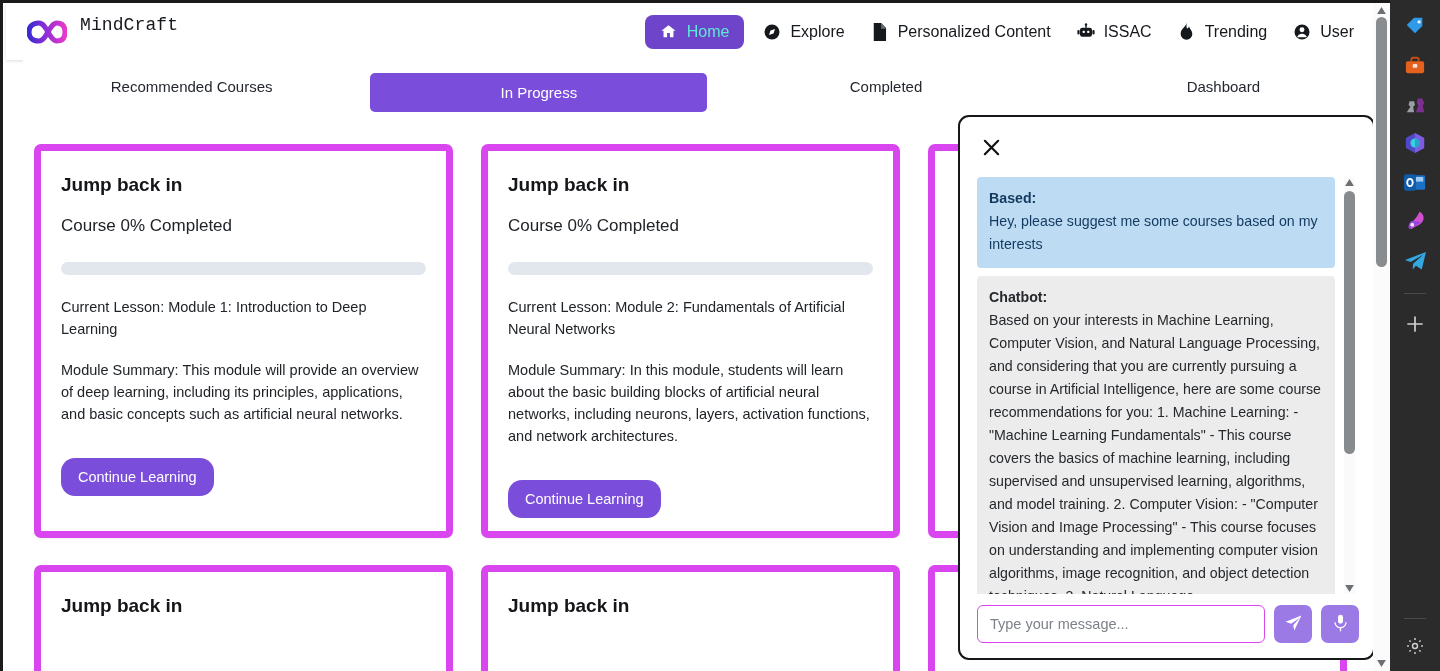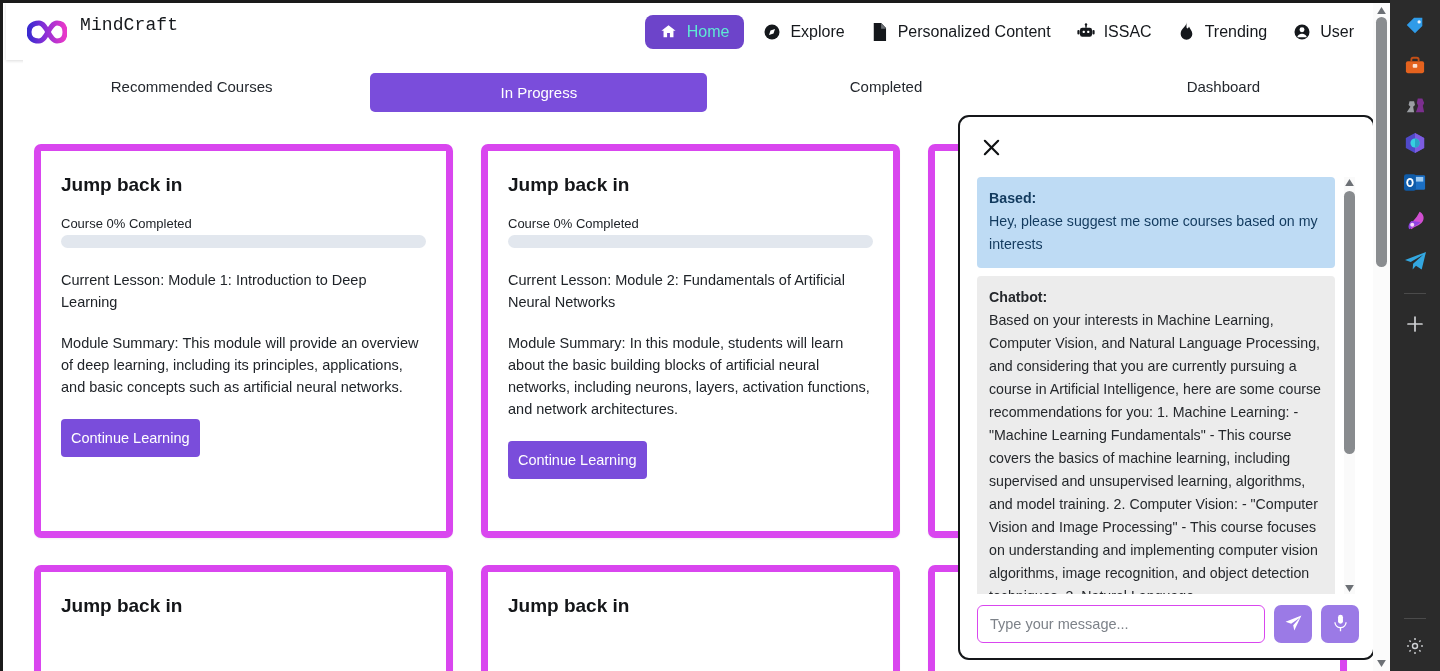--- a/index.html
+++ b/index.html
@@ -66,29 +66,29 @@
     align-content:start;
   }
   .card {
     background:#ffffff; border:7px solid #d946ef; border-radius:7px;
     padding: 23px 20px 24px 20px;
     box-shadow: 0 1px 2px rgba(16,24,40,.05);
     height: 394px;
   }
   .card.short { height:auto; min-height:120px; }
   .card-title { font-size:19px; font-weight:bold; color:#141619; margin-bottom:20px; }
-  .card-sub { font-size:13px; color:#202429; margin-bottom:4px; }
+  .card-sub { font-size:17px; color:#202429; margin-bottom:26px; }
   .progress { height:13px; border-radius:7px; background:#e2e7ee; margin-bottom:22px; overflow:hidden;}
   .progress > i { display:block; height:100%; background:#7a4ddb; border-radius:7px; }
   .card-lesson { font-size:14.5px; color:#202429; line-height:1.5; margin-bottom:18px; }
   .card-summary { font-size:14.5px; color:#202429; line-height:1.52; margin-bottom:21px; }
   .btn-continue {
     display:inline-block; background:#7a4ddb; color:#fff; border:none;
     font-size:14.5px; font-family:inherit;
-    padding:11px 10px; border-radius:4px; cursor:pointer;
+    padding:11px 17px; border-radius:14px; cursor:pointer;margin-top:12px;
   }
 
   
   .chat-panel {
     position:absolute; left:955px; top:115px; width:417px; height:545px;
     background:#ffffff; border:2px solid #15171a; border-radius:11px;
     display:flex; flex-direction:column; overflow:hidden; z-index:30;
   }
   .chat-head { height:60px; display:flex; align-items:center; padding:0 0 0 19px; }
   .chat-close { width:24px; height:24px; cursor:pointer; display:flex; align-items:center; justify-content:center; }

